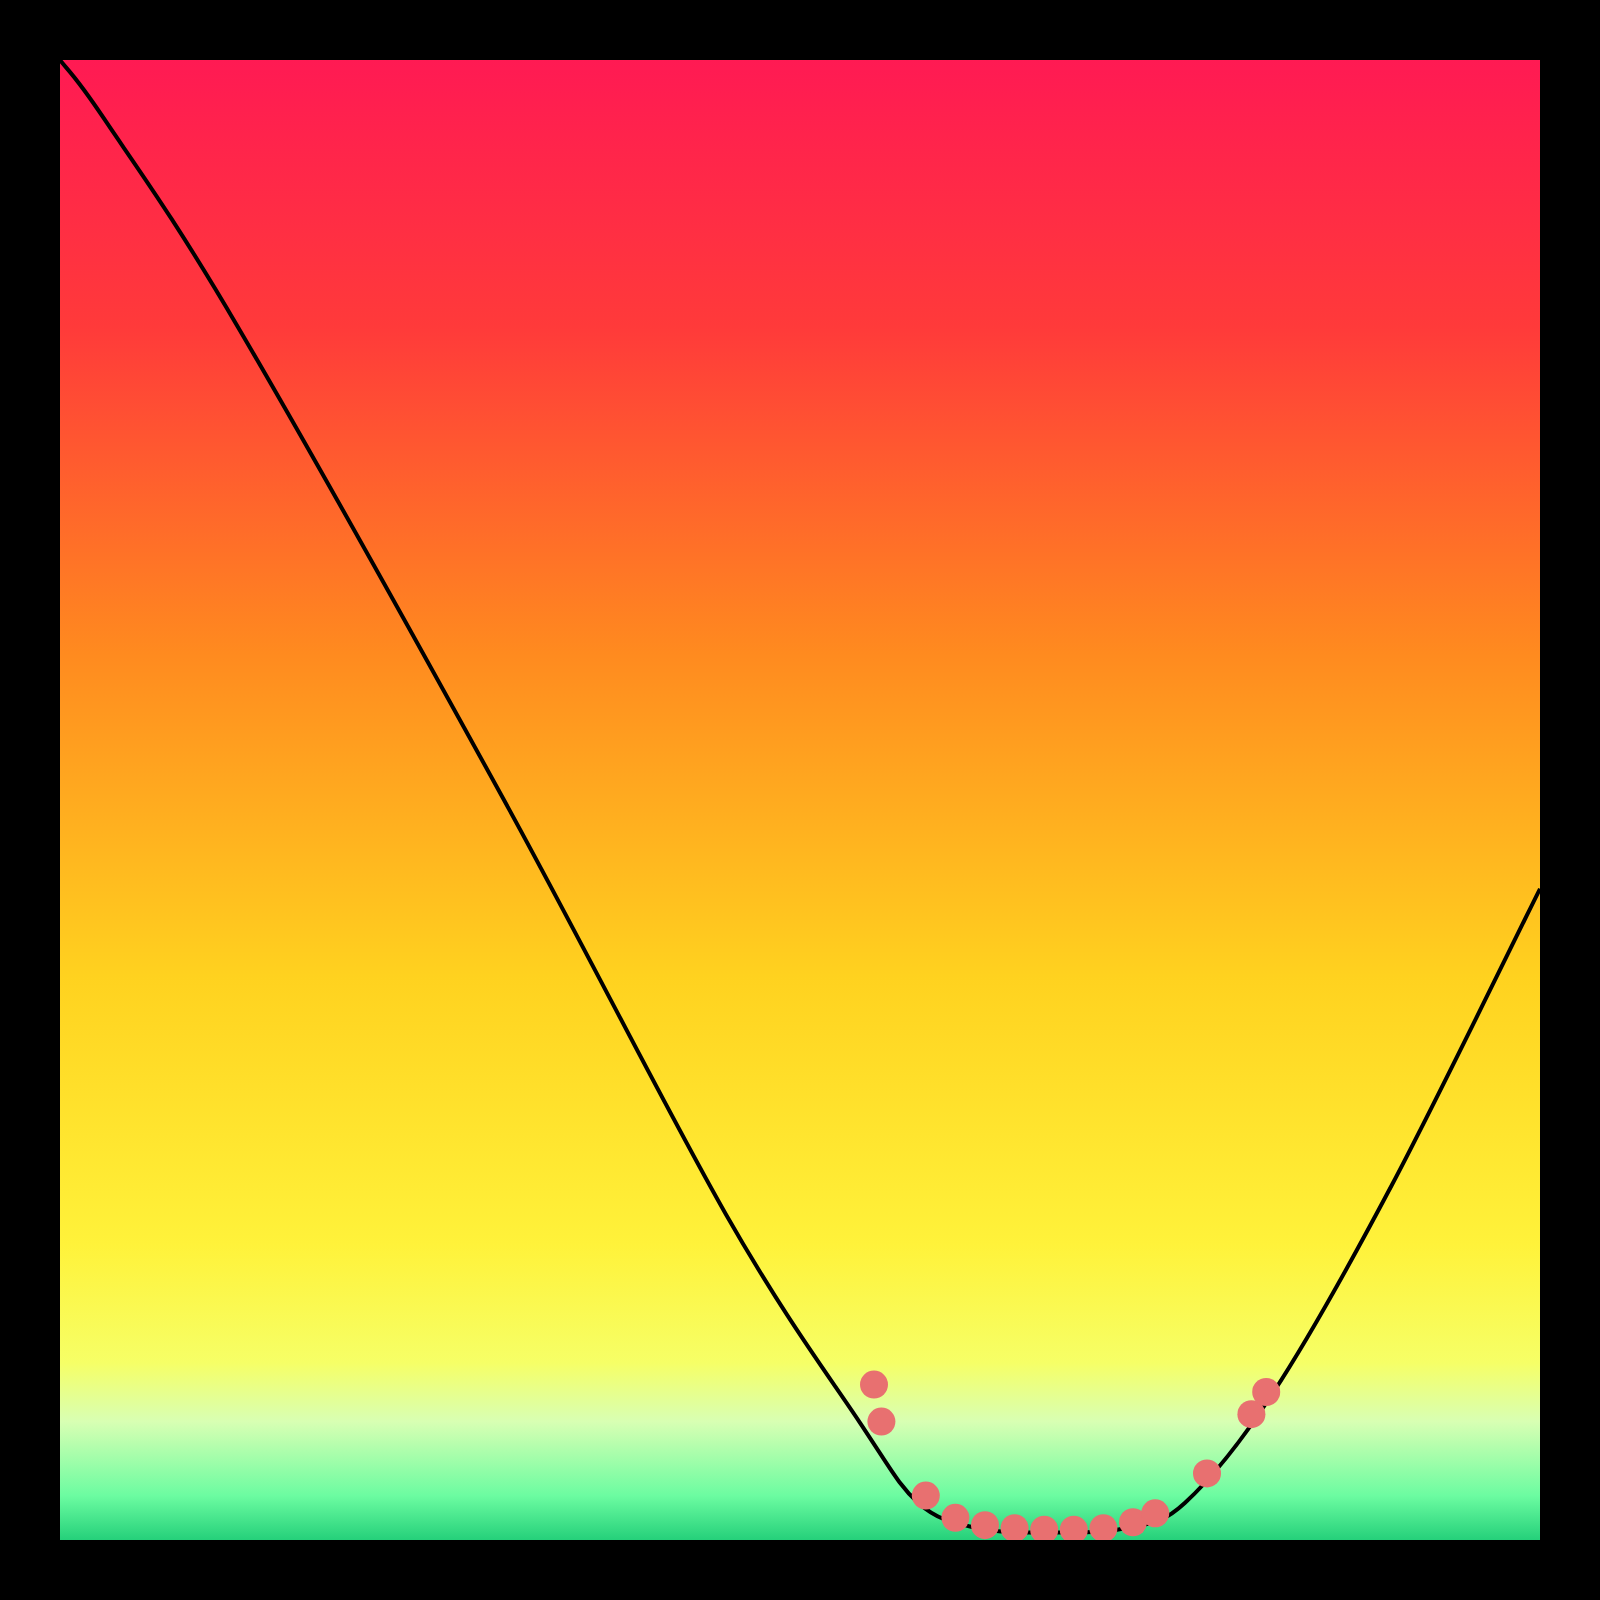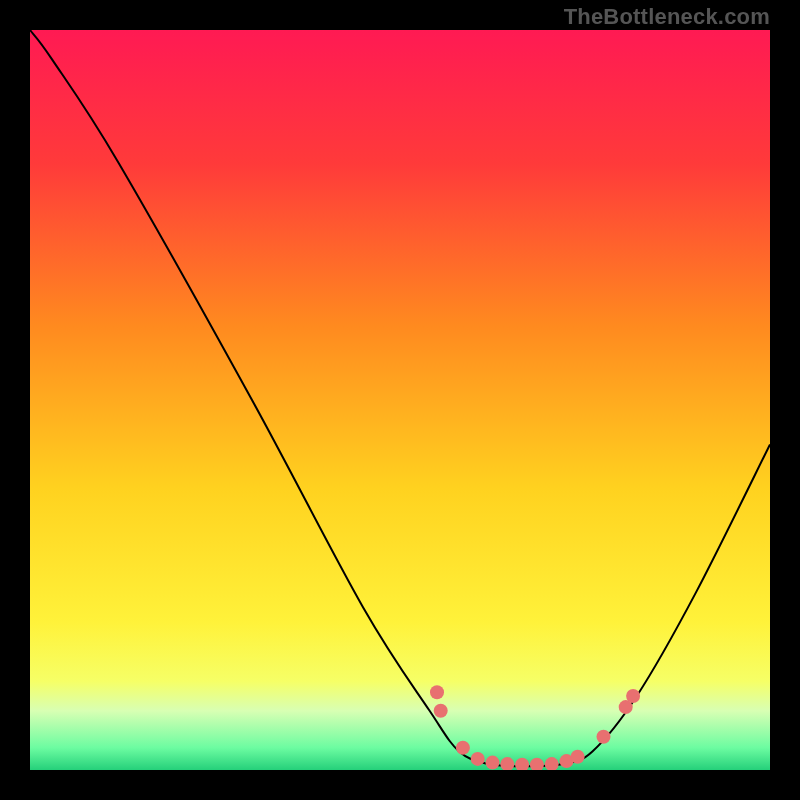--- a/index.html
+++ b/index.html
@@ -39,21 +39,20 @@
   svg {
     width: 740px;
     height: 740px;
     display: block;
   }
 </style>
 </head>
 <body>
 
 <div class="frame">
-  <div class="watermark">TheBottleneck.com</div>
 
   <div class="plot-area">
     <svg id="chart-svg" viewBox="0 0 740 740" preserveAspectRatio="none">
       <defs>
         <linearGradient id="bg-grad" x1="0" y1="0" x2="0" y2="1">
             <stop offset="0%" stop-color="#ff1a53"></stop>
             <stop offset="18%" stop-color="#ff3a3a"></stop>
             <stop offset="40%" stop-color="#ff8a1f"></stop>
             <stop offset="62%" stop-color="#ffd21f"></stop>
             <stop offset="80%" stop-color="#fff23a"></stop>

